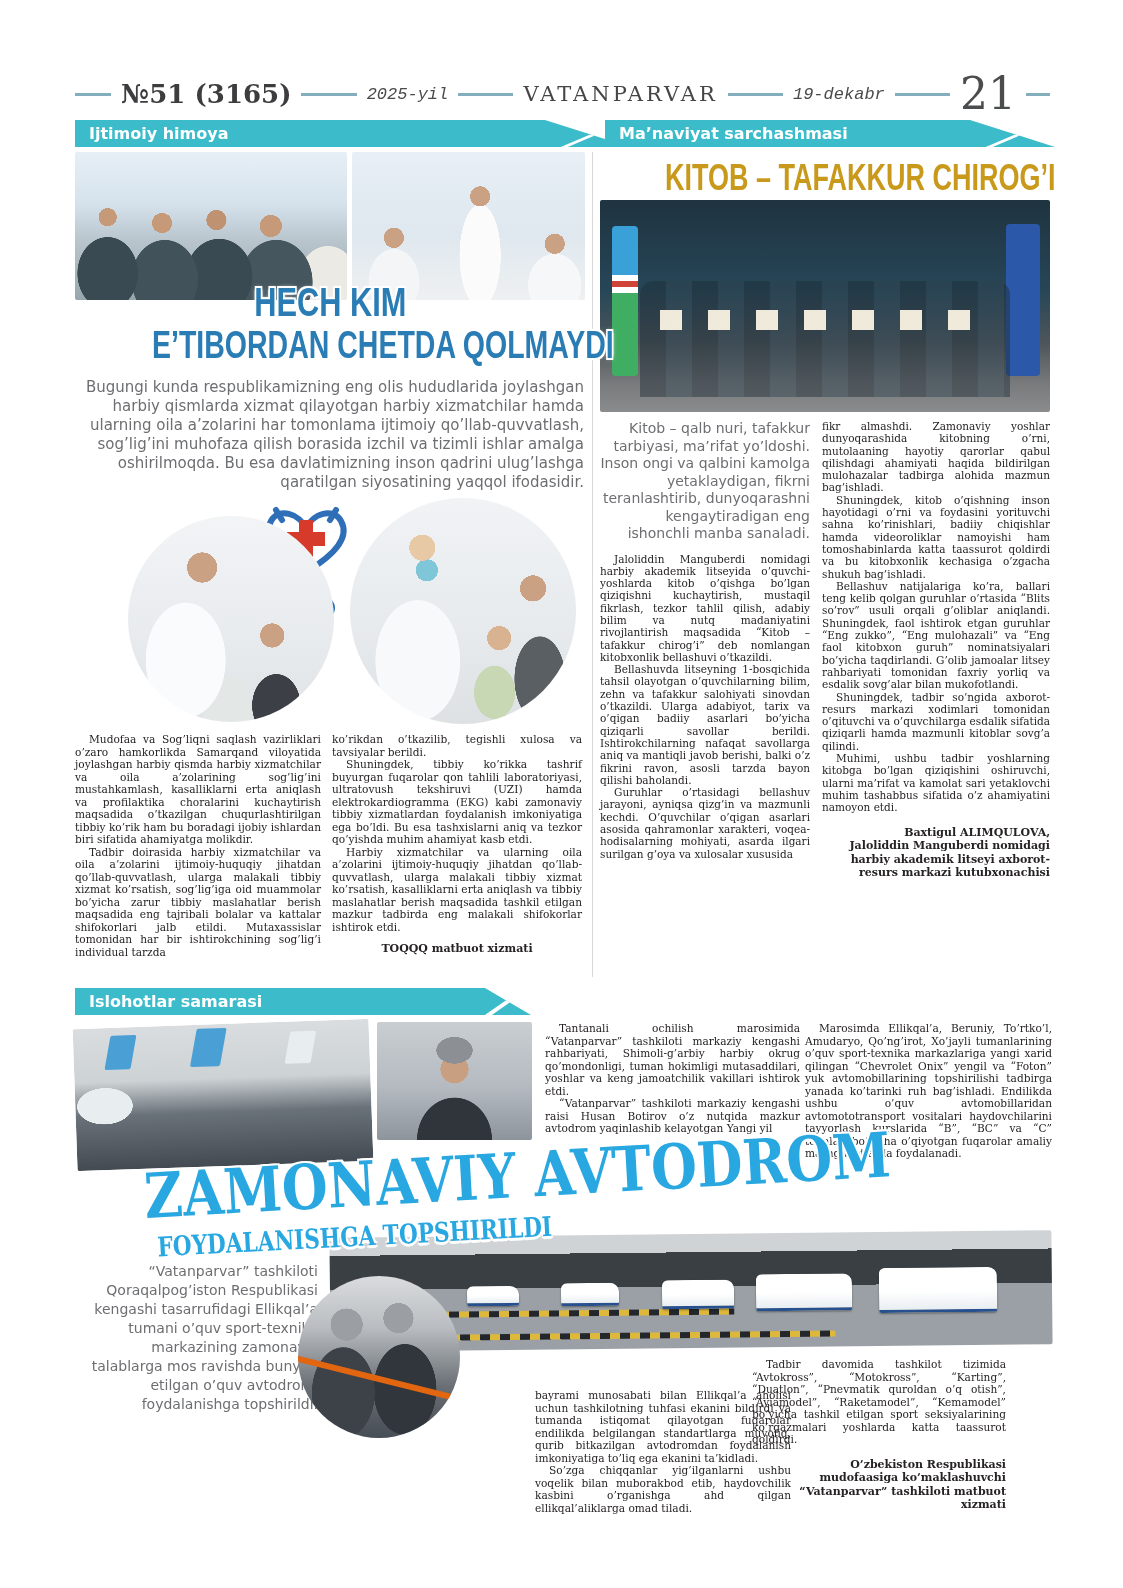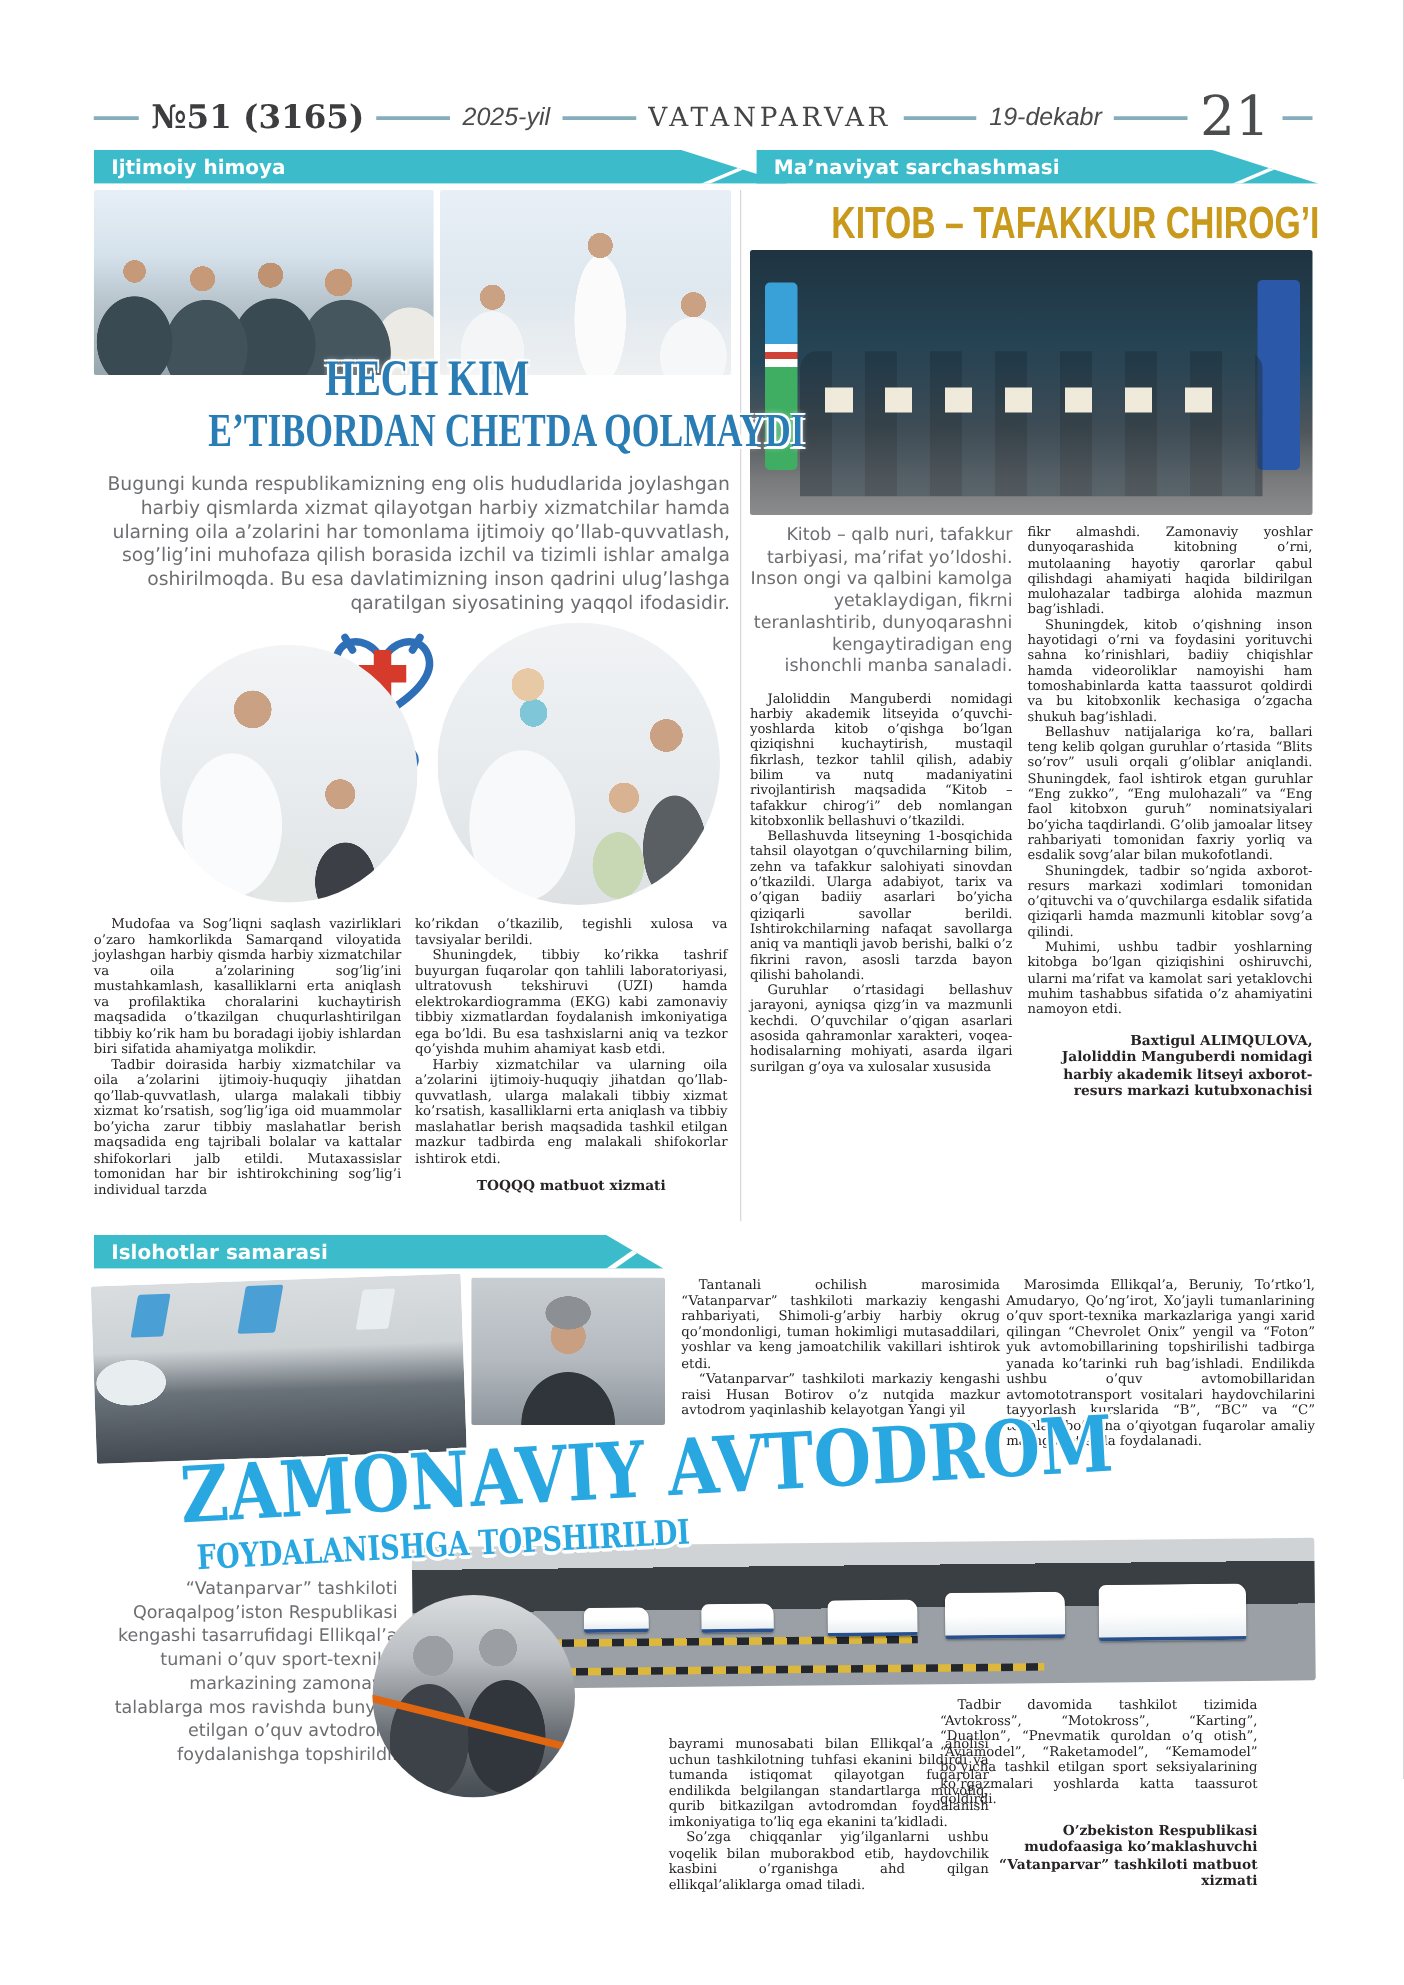--- a/index.html
+++ b/index.html
@@ -4,21 +4,21 @@
 <style>
   html,body{margin:0;padding:0;background:#9a9a9a;}
   .page{position:relative;width:1123px;height:1588px;margin:0 auto;background:#ffffff;overflow:hidden;
         font-family:"DejaVu Serif",serif;color:#272324;}
   .abs{position:absolute;}
   
   .hdr{position:absolute;left:75px;top:70px;width:975px;height:48px;display:flex;align-items:center;gap:10px;}
   .hl{height:3px;background:#84aebb;flex:1;}
   .hl.fix36{flex:0 0 36px;} .hl.fix24{flex:0 0 24px;}
   .issue{font-family:"DejaVu Serif",serif;font-weight:bold;font-size:26px;color:#3d3d3f;white-space:nowrap;}
-  .yr{font-family:Liberation Sans, sans-serif;font-style:italic;font-size:20px;color:#4a4a4c;white-space:nowrap;}
+  .yr{font-family:Liberation Mono, monospace;font-style:italic;font-size:17px;color:#4a4a4c;white-space:nowrap;}
   .masthead{font-family:"DejaVu Serif",serif;font-size:21px;letter-spacing:3px;color:#454547;white-space:nowrap;}
   .pgnum{font-family:"DejaVu Serif",serif;font-size:44px;color:#4a4c4e;line-height:44px;white-space:nowrap;}
   
   .banner{position:absolute;height:27px;background:#3cbccb;color:#fff;
           font-family:"DejaVu Sans",sans-serif;font-weight:bold;font-size:16px;line-height:27px;
           padding-left:14px;box-sizing:border-box;}
   .banner.cut85{clip-path:polygon(0 0,calc(100% - 85px) 0,100% 100%,0 100%);}
   .banner.cut46{clip-path:polygon(0 0,calc(100% - 46px) 0,100% 100%,0 100%);}
   .banner::after{content:"";position:absolute;right:34px;top:-2px;width:7px;height:34px;background:#fff;transform:skewX(-67deg);}
   .banner.cut46::after{transform:skewX(-55deg);right:22px;}
@@ -132,21 +132,21 @@
   </div>
   <div class="banner cut85" style="left:75px;top:120px;width:555px;">
     <span>Ijtimoiy himoya</span>
   </div>
 
   <div class="vrule" style="left:592px;top:152px;height:825px;"></div>
 
   <div class="ph ph-military" style="left:75px;top:152px;width:272px;height:148px;"></div>
   <div class="ph ph-medical" style="left:352px;top:152px;width:233px;height:148px;"></div>
 
-  <div class="abs h1a" style="left:87px;top:281px;width:510px;font-family:Liberation Serif, serif;">
+  <div class="abs h1a" style="left:75px;top:281px;width:510px;">
     <span class="cond" style="font-size:41px;line-height:43px;">HECH KIM</span><br>
     <span class="cond" style="font-size:38px;line-height:42px;">E’TIBORDAN CHETDA QOLMAYDI</span>
   </div>
 
   <div class="abs leadtxt lead1" style="left:84px;top:378px;width:500px;">Bugungi kunda respublikamizning eng olis hududlarida joylashgan harbiy qismlarda xizmat qilayotgan harbiy xizmatchilar hamda ularning oila a’zolarini har tomonlama ijtimoiy qo’llab-quvvatlash, sog’lig’ini muhofaza qilish borasida izchil va tizimli ishlar amalga oshirilmoqda. Bu esa davlatimizning inson qadrini ulug’lashga qaratilgan siyosatining yaqqol ifodasidir.</div>
 
   <svg class="abs" style="left:246px;top:496px;" width="120" height="144" viewBox="0 0 120 144">
     <path d="M60 34 C54 16,32 12,25 25 C16 41,30 58,60 76 C90 58,104 41,95 25 C88 12,66 16,60 34" fill="none" stroke="#2e6fb7" stroke-width="6" stroke-linecap="round"></path>
     <line x1="30" y1="14" x2="36" y2="24" stroke="#2e6fb7" stroke-width="6" stroke-linecap="round"></line>
     <line x1="90" y1="14" x2="84" y2="24" stroke="#2e6fb7" stroke-width="6" stroke-linecap="round"></line>

